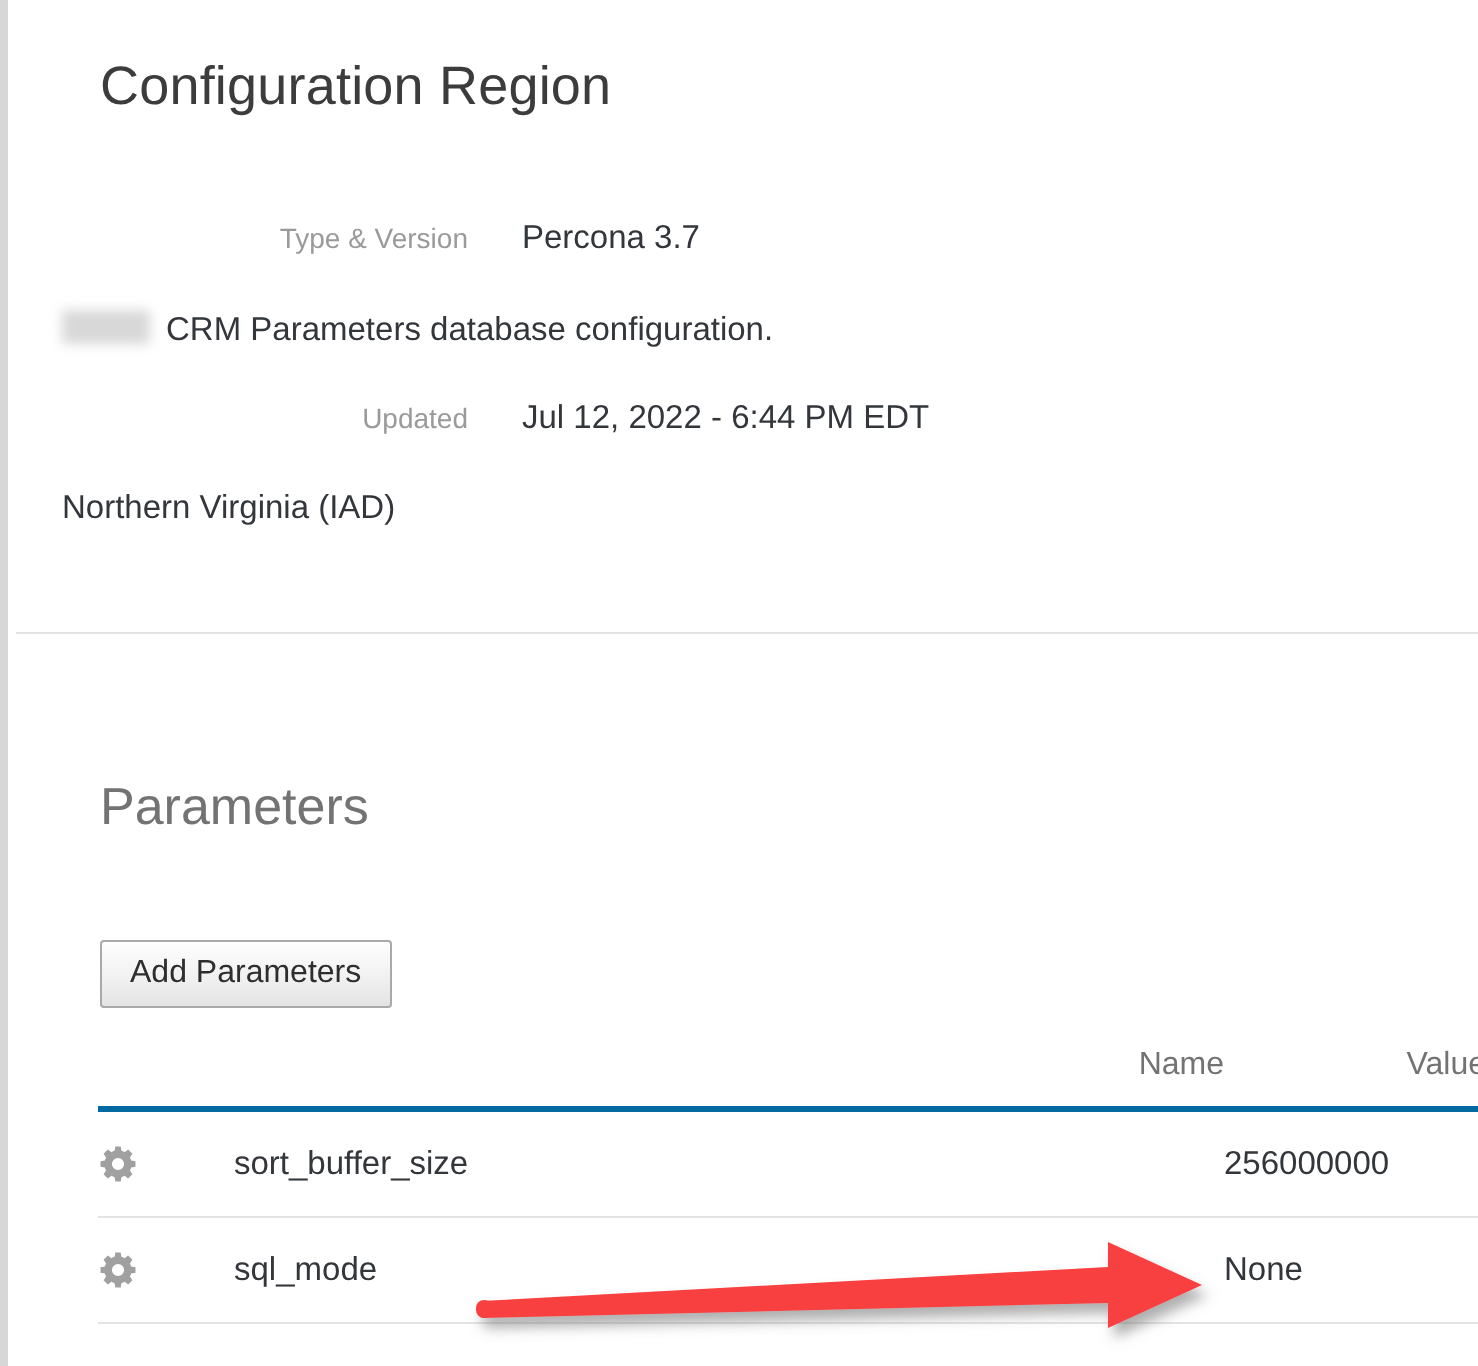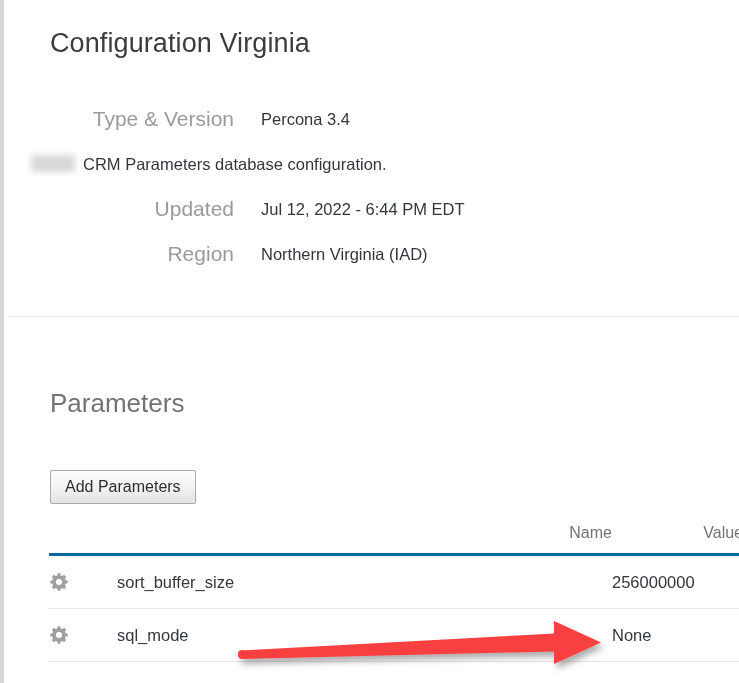--- a/index.html
+++ b/index.html
@@ -46,21 +46,21 @@
   }
   .detail-row {
     display: flex;
     align-items: flex-start;
     height: 45px;
   }
   .detail-label {
     width: 230px;
     text-align: right;
     padding-right: 0;
-    font-size: 21px;
+    font-size: 14px;
     color: #9a9a9a;
     line-height: 22px;
   }
   .detail-value {
     flex: 1;
     padding-left: 27px;
     font-size: 16.5px;
     color: #33373b;
     line-height: 22px;
     display: flex;
@@ -161,47 +161,46 @@
     width: 390px;
     height: 66px;
     pointer-events: none;
   }
 </style>
 </head>
 <body>
 
 <div id="panel">
 
-  <h1 class="page-title">Configuration Virginia</h1>
+  <h1 class="page-title">Configuration Region</h1>
 
   <div class="detail-list">
 
     <div class="detail-row">
       <div class="detail-label">Type &amp; Version</div>
       <div class="detail-value">
-        <span>Percona 3.4</span>
+        <span>Percona 3.7</span>
       </div>
     </div>
 
     <div class="detail-row">
       <div class="detail-value">
         <span class="redacted"></span>
         <span>CRM Parameters database configuration.</span>
       </div>
     </div>
 
     <div class="detail-row">
       <div class="detail-label">Updated</div>
       <div class="detail-value">
         <span>Jul 12, 2022 - 6:44 PM EDT</span>
       </div>
     </div>
 
     <div class="detail-row">
-      <div class="detail-label">Region</div>
       <div class="detail-value">
         <span>Northern Virginia (IAD)</span>
       </div>
     </div>
 
   </div>
 
   <div class="divider"></div>
 
   <h2 class="section-title">Parameters</h2>

